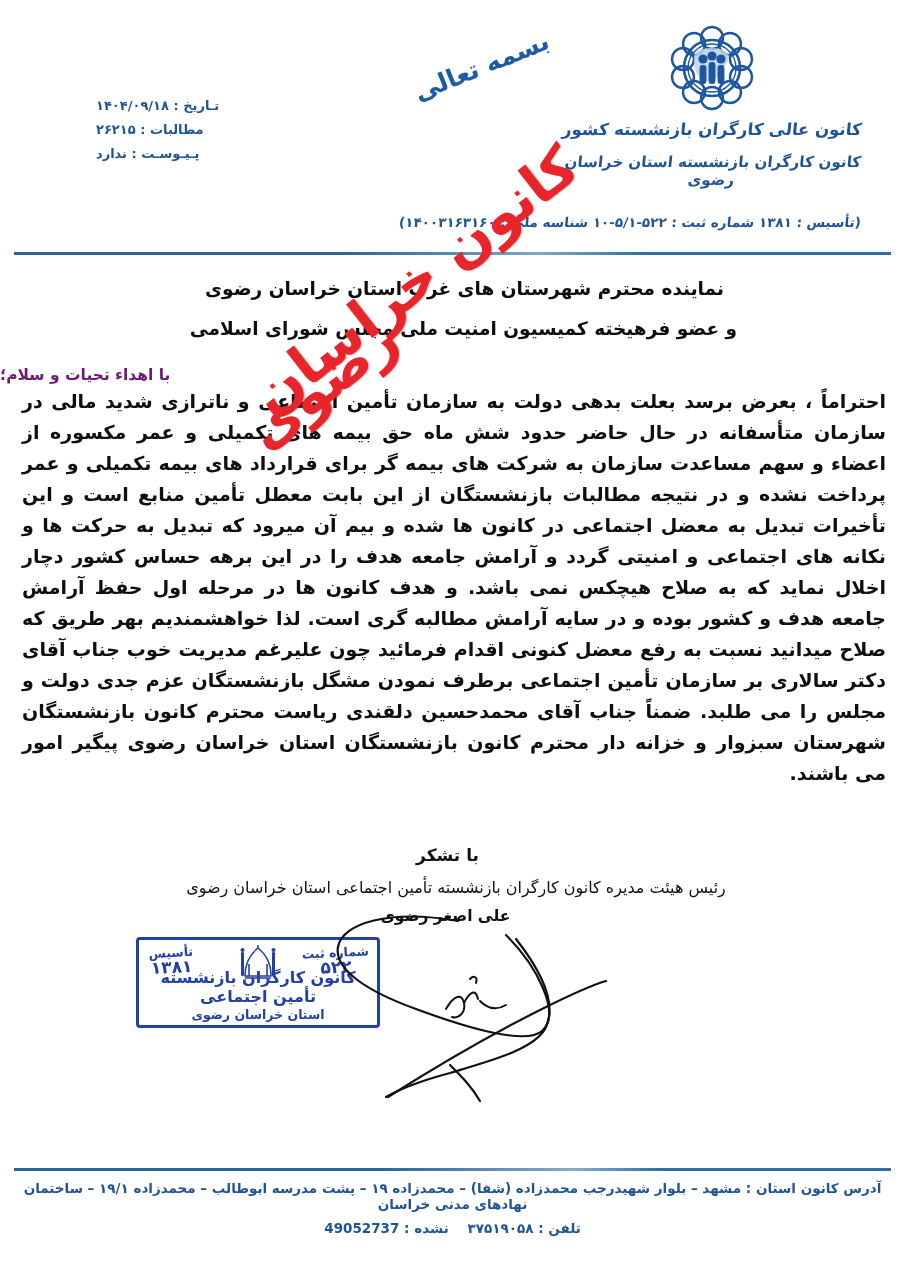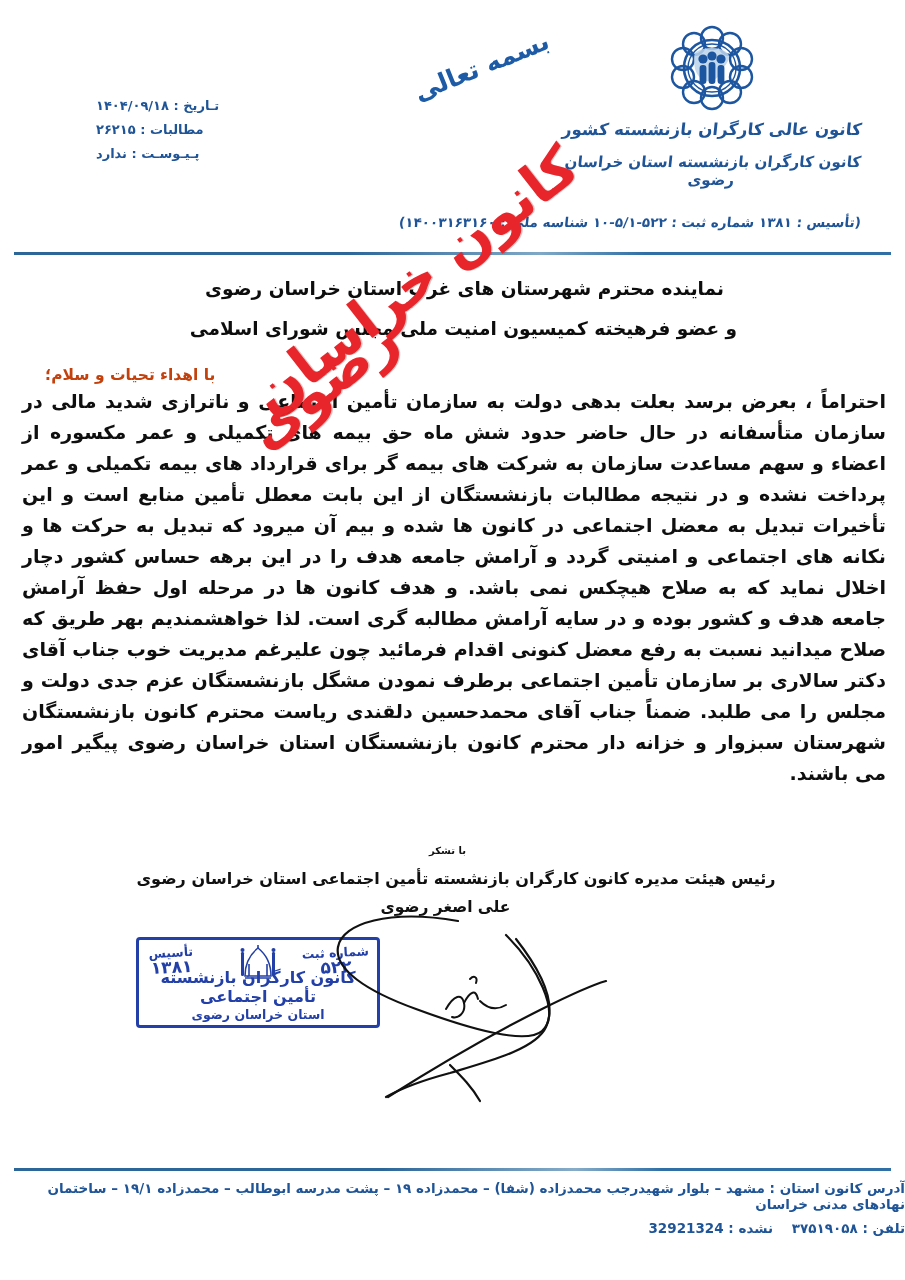--- a/index.html
+++ b/index.html
@@ -165,25 +165,24 @@
     margin-bottom: 21px;
     color: #0d0d0d;
     letter-spacing: -0.2px;
   }
   .addr-line-1 { margin-right: 60px; }
   .addr-line-2 { margin-right: 16px; }
   .addr-line-3 { margin-right: 18px; }
 
   .greeting {
     margin-top: 28px;
-    margin-left: 45px;
     text-align: left;
     font-size: 15.5px;
     font-weight: 700;
-    color: #c2410c;
+    color: #701a75;
     padding-right: 560px;
   }
 
   .body-text {
     margin-top: 2px;
     padding: 0 19px 0 22px;
     font-size: 19px;
     line-height: 31px;
     color: #0f0f0f;
     text-align: justify;
@@ -199,29 +198,29 @@
   
   .sign-block {
     position: absolute;
     top: 845px;
     right: 0;
     width: 905px;
     text-align: center;
     z-index: 10;
   }
   .sign-thanks {
-    font-size: 10px;
+    font-size: 17px;
     font-weight: 700;
     color: #111;
     margin-bottom: 13px;
     margin-right: 10px;
   }
   .sign-title {
     font-size: 16px;
-    font-weight: 700;
+    font-weight: 400;
     color: #111;
     margin-bottom: 10px;
     padding-left: 7px;
   }
   .sign-name {
     font-size: 15.5px;
     font-weight: 700;
     color: #111;
     margin-right: 14px;
   }
@@ -312,20 +311,21 @@
     left: 14px;
     width: 877px;
     height: 3px;
     background: linear-gradient(to left, #2f6fa5 0%, #2f6fa5 26%, #86acc8 36%, #2c6699 58%, #2c6699 100%);
   }
   .footer {
     position: absolute;
     top: 1180px;
     left: 0;
     width: 905px;
+    text-align: center;
     color: #1f5496;
   }
   .footer-addr {
     font-size: 13.5px;
     font-weight: 700;
     margin-bottom: 8px;
     letter-spacing: -0.2px;
   }
   .footer-tel {
     font-size: 13.5px;
@@ -474,17 +474,17 @@
   </div>
 
   <div class="footer-rule"></div>
   <div class="footer">
     <div class="footer-addr">آدرس کانون استان : مشهد – بلوار شهیدرجب محمدزاده (شفا) – محمدزاده ۱۹ – پشت مدرسه ابوطالب – محمدزاده ۱۹/۱ –   ساختمان نهادهای مدنی خراسان</div>
     <div class="footer-tel">
       <span>تلفن :</span>
       <span>۳۷۵۱۹۰۵۸</span>
       &nbsp;&nbsp;
       <span>نشده :</span>
-      <span>32921324</span>
+      <span>49052737</span>
     </div>
   </div>
 
 </div>
 
 </body></html>

